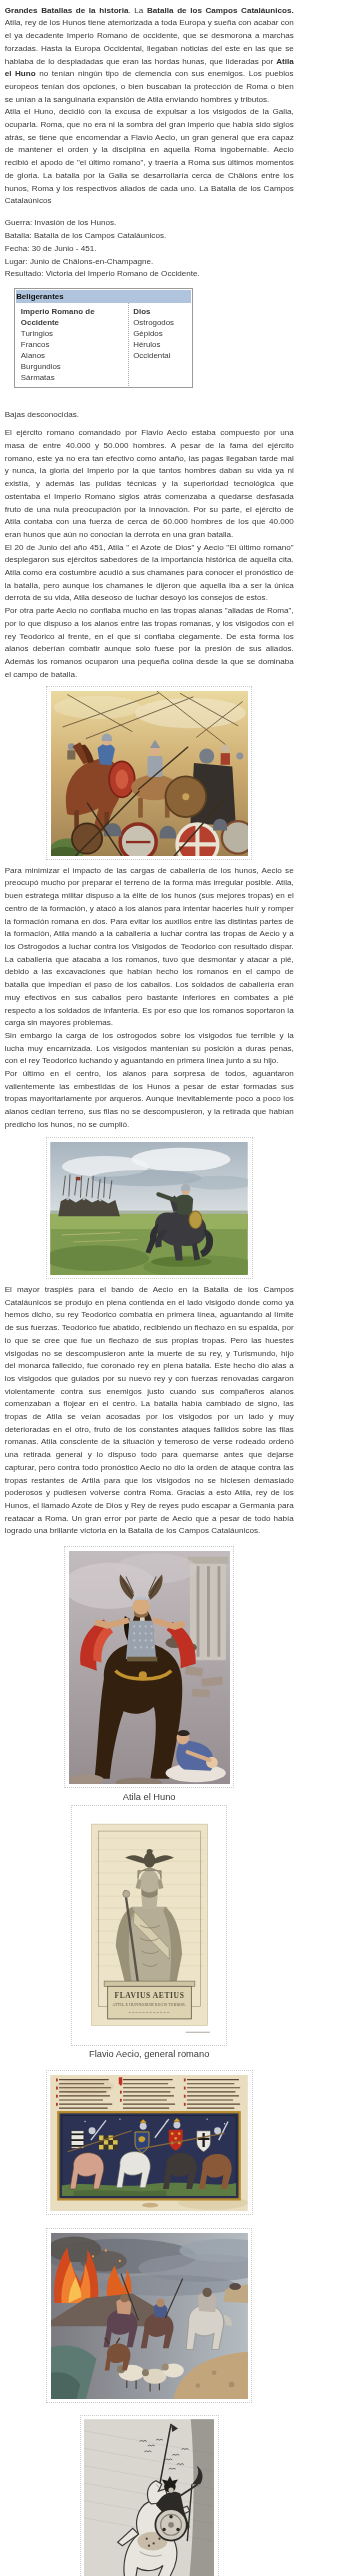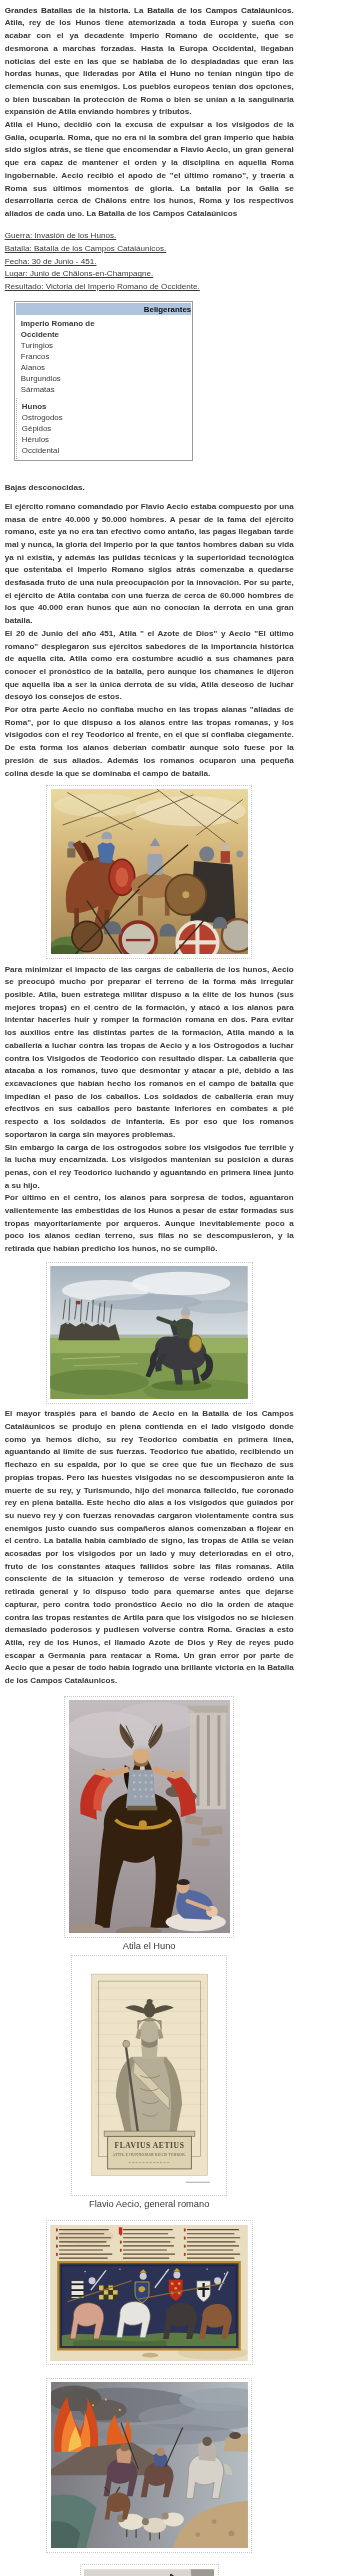--- a/index.html
+++ b/index.html
@@ -1,27 +1,27 @@
 <!DOCTYPE html>
 <html style="font-size:9.3px"><head>
 <meta charset="utf-8">
 <style>
   html,body{margin:0;padding:0;background:#ffffff;}
   .page{width:354px;height:2576px;overflow:hidden;background:#fff;position:relative;
         font-family:"Liberation Sans",sans-serif;color:#3a3a3a;}
   .content{width:289px;margin-left:4.7px;padding-top:4.7px;}
   .post-title{font-size:11.6px;font-weight:400;color:#23236b;margin:1.2px 0 12.8px 0;line-height:15px;}
-  .para{font-size:8.1px;line-height:12.7px;text-align:justify;margin:0;font-weight:bold;}
+  .para{font-size:8.1px;line-height:12.7px;text-align:justify;margin:0;}
   .para b{color:#2f2f2f;}
   .details{margin:9.3px 0 0 0;font-size:8.1px;line-height:12.8px;text-align:left;}
-  .details div{white-space:nowrap;text-decoration:underline;}
+  .details div{white-space:nowrap;}
   .infobox{width:175px;margin:7px 0 0 9.3px;border:0.6px solid #9a9a9a;background:#fff;padding:1.2px;}
-  .infobox-header{background:#b0c4de;color:#111;text-align:right;font-weight:bold;
+  .infobox-header{background:#b0c4de;color:#111;text-align:left;font-weight:bold;
                   font-size:7.9px;padding:1.7px 0;}
-  .infobox-cols{display:flex;flex-direction:column;}
+  .infobox-cols{display:flex;}
   .col{padding:2.9px 4.7px;font-size:7.9px;line-height:11px;}
   .col-left{width:102px;}
   .col-right{flex:1;border-left:0.6px dotted #aaa;}
   .faction-title{font-weight:bold;}
   .bajas{margin-top:21px;font-size:8.1px;line-height:12.8px;}
   .figure{display:block;width:max-content;background:#fff;border:0.6px dotted #cbcbcb;padding:3.5px;text-align:center;}
   .figure svg{display:block;}
   .f1{margin:4.7px auto 4.7px auto;}
   .f2{margin:5.8px auto 4.7px auto;}
   .f3{margin:8.1px auto 0 auto;}
@@ -56,21 +56,21 @@
       <div class="infobox-cols">
         <div class="col col-left">
           <div class="faction-title">Imperio Romano de Occidente</div>
           <div>Turingios</div>
           <div>Francos</div>
           <div>Alanos</div>
           <div>Burgundios</div>
           <div>Sármatas</div>
         </div>
         <div class="col col-right">
-          <div class="faction-title">Hunos</div>
+          <div class="faction-title">Dios</div>
           <div>Ostrogodos</div>
           <div>Gépidos</div>
           <div>Hérulos</div>
           <div>Occidental</div>
         </div>
       </div>
     </div>
 
     <p class="para bajas">Bajas desconocidas.</p>
 

